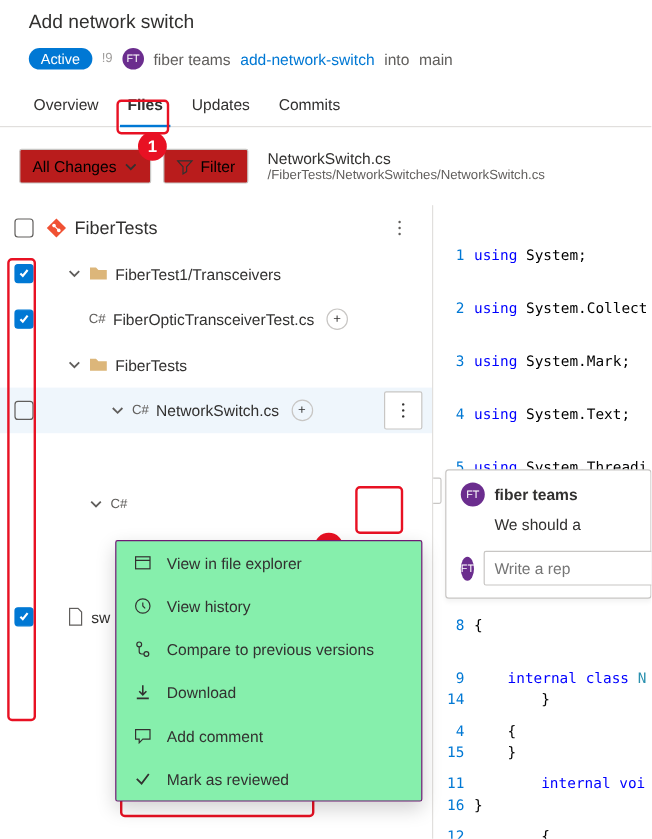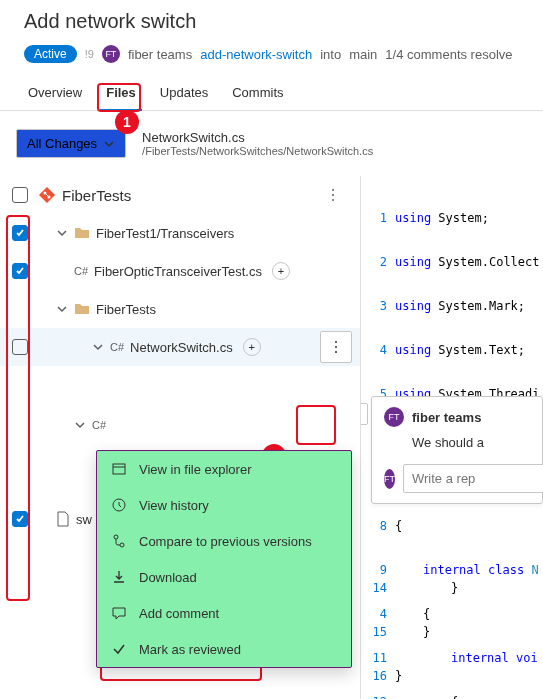--- a/index.html
+++ b/index.html
@@ -1,36 +1,36 @@
 <!DOCTYPE html>
 <html><head>
   <meta charset="utf-8">
   <style>
     * { box-sizing: border-box; margin: 0; padding: 0; }
     body { font-family: "Segoe UI", -apple-system, sans-serif; font-size: 13px; color: #323130; width: 543px; height: 699px; overflow: hidden; background: #fff; position: relative; }
     
     .header { padding: 10px 16px 0 24px; }
-    .title { font-size: 20px; font-weight: 400; color: #323130; margin-bottom: 12px; }
+    .title { font-size: 16px; font-weight: 400; color: #323130; margin-bottom: 12px; }
     .meta-row { display: flex; align-items: center; gap: 8px; font-size: 13px; margin-bottom: 6px; }
     .pill { background: #0078d4; color: #fff; border-radius: 10px; padding: 2px 10px; font-size: 12px; }
     .pipe { color: #a19f9d; font-size: 11px; }
     .avatar { width: 18px; height: 18px; border-radius: 50%; background: #6b2d8e; color: #fff; display: inline-flex; align-items: center; justify-content: center; font-size: 9px; font-weight: 400; }
     .meta-row .muted { color: #605e5c; }
     .link { color: #0078d4; }
     
     .tabs { display: flex; gap: 0; border-bottom: 1px solid #e1dfdd; padding: 0 16px; margin-top: 12px; }
     .tab { padding: 10px 12px; font-size: 13px; color: #323130; position: relative; cursor: pointer; }
     .tab.active { font-weight: 600; }
     .tab.active::after { content: ""; position: absolute; left: 6px; right: 6px; bottom: -1px; height: 2px; background: #0078d4; }
     
     .callout { border: 2.5px solid #e81123; border-radius: 4px; position: absolute; }
     .badge { width: 24px; height: 24px; border-radius: 50%; background: #e81123; color: #fff; font-weight: 700; font-size: 14px; display: flex; align-items: center; justify-content: center; position: absolute; }
     
     .toolbar { display: flex; align-items: center; gap: 10px; padding: 18px 16px; }
-    .btn { display: inline-flex; align-items: center; gap: 6px; border: 1px solid #c8c6c4; background: #1d4ed8; border-radius: 2px; padding: 6px 10px; font-size: 13px; cursor: pointer; }
+    .btn { display: inline-flex; align-items: center; gap: 6px; border: 1px solid #c8c6c4; background: #b91c1c; border-radius: 2px; padding: 6px 10px; font-size: 13px; cursor: pointer; }
     .path-info { margin-left: 6px; }
     .path-info .fname { font-size: 13px; color: #323130; }
     .path-info .fpath { font-size: 11px; color: #605e5c; }
     
     .main-split { display: flex; }
     .tree-col { width: 360px; position: relative; }
     .code-col { flex: 1; border-left: 1px solid #e1dfdd; position: relative; overflow: hidden; }
     
     .tree-row { display: flex; align-items: center; height: 38px; padding-right: 8px; position: relative; }
     .tree-row.selected { background: #eff6fc; }
@@ -78,40 +78,45 @@
 <div class="header">
   <div class="title">Add network switch</div>
   <div class="meta-row">
     <span class="pill">Active</span>
     <span class="pipe">!9</span>
     <span class="avatar">FT</span>
     <span class="muted">fiber teams</span>
     <span class="link">add-network-switch</span>
     <span class="muted">into</span>
     <span class="muted">main</span>
-    <span class="muted">1/4 comments resolve</span>
   </div>
 </div>
 
 <div class="tabs">
   <div class="tab">Overview</div>
   <div class="tab active">Files</div>
   <div class="tab">Updates</div>
   <div class="tab">Commits</div>
 </div>
 
 <div class="callout" style="left:97px; top:83px; width:44px; height:29px;"></div>
 <div class="badge" style="left:115px; top:110px;">1</div>
 
 <div class="toolbar">
   <button class="btn">
     <span>All Changes</span>
     <svg class="chev" viewBox="0 0 12 12">
         <path d="M2 4l4 4 4-4" fill="none" stroke="#323130" stroke-width="1.5"></path>
       </svg>
+  </button>
+  <button class="btn">
+    <svg width="14" height="14" viewBox="0 0 14 14">
+        <path d="M1 2h12l-4.5 5v4l-3 2V7z" fill="none" stroke="#323130" stroke-width="1"></path>
+      </svg>
+    <span>Filter</span>
   </button>
   <div class="path-info">
     <div class="fname">NetworkSwitch.cs</div>
     <div class="fpath">/FiberTests/NetworkSwitches/NetworkSwitch.cs</div>
   </div>
 </div>
 
 <div class="main-split">
   <div class="tree-col">
 

